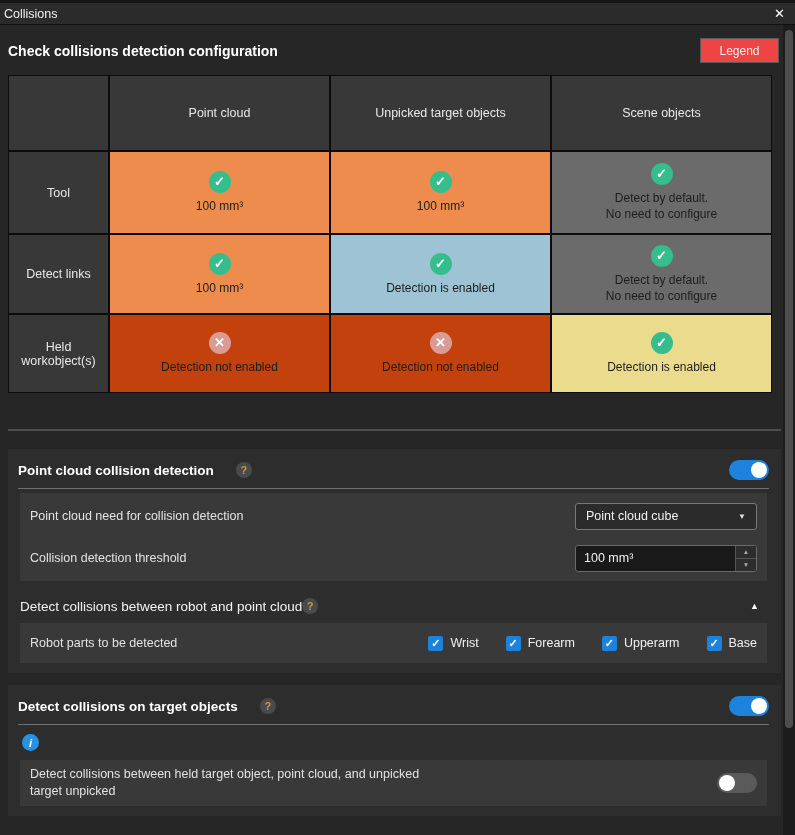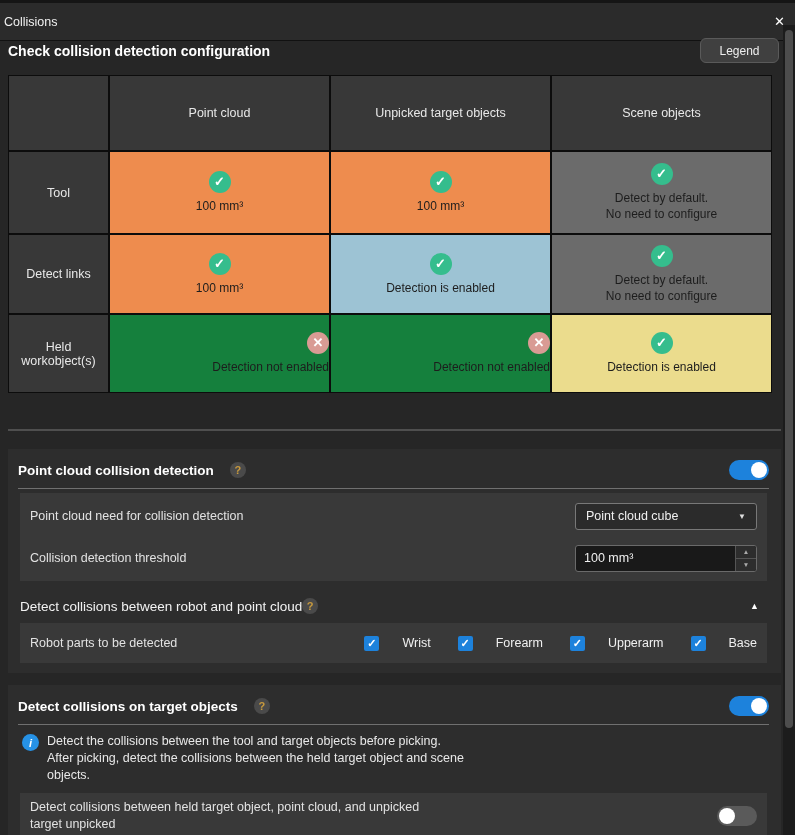--- a/index.html
+++ b/index.html
@@ -4,31 +4,31 @@
 <style>
   * { margin:0; padding:0; box-sizing:border-box; }
   html,body { width:795px; height:835px; }
   body {
     font-family:"Liberation Sans", sans-serif;
     background:#262626; color:#e6e6e6; overflow:hidden; position:relative;
   }
   
   .top-strip { height:3px; background:#151515; }
   .titlebar {
-    height:38px; background:#2b2b2b; border-bottom:1px solid #111;
+    height:22px; background:#2b2b2b; border-bottom:1px solid #111;
     display:flex; align-items:center; padding:0 10px 0 4px; font-size:12.5px; color:#f0f0f0;
   }
   .close-btn { margin-left:auto; font-size:13px; color:#fff; cursor:pointer; line-height:1; }
   
   .main { position:absolute; left:8px; top:25px; width:773px; }
   .page-head { position:relative; height:46px; }
   .page-head h1 { position:absolute; left:0; top:18px; font-size:14px; font-weight:bold; color:#fff; }
   .legend-btn {
     position:absolute; right:2px; top:13px; width:79px; height:25px;
-    background:#404040; border:1px solid #5a5a5a; border-radius:6px;
+    background:#ef4444; border:1px solid #5a5a5a; border-radius:0;
     color:#eee; font-size:12px; display:flex; align-items:center; justify-content:center; cursor:pointer;
   }
   
   .matrix {
     margin-top:4px; width:764px; display:grid;
     grid-template-columns:99px 1fr 1fr 1fr;
     grid-template-rows:74px 81px 78px 77px;
     gap:2px; background:#0c0c0c; border:1px solid #0c0c0c;
   }
   .mx-h, .mx-label {
@@ -37,36 +37,36 @@
   }
   .mx-label { padding:4px 8px; }
   .mx-corner { background:#383838; }
   .mx-cell {
     display:flex; flex-direction:column; align-items:center; justify-content:center;
     gap:5px; color:#1d1d1d; font-size:12px; text-align:center; line-height:16px;
   }
   .bg-orange { background:#EE8C4E; }
   .bg-blue   { background:#9DC3D4; }
   .bg-gray   { background:#6B6B6B; }
-  .bg-lgray  { background:#15803d;align-items:flex-end; }
+  .bg-lgray  { background:#c2410c; }
   .bg-yellow { background:#EBDC8D; }
   .badge {
     width:22px; height:22px; border-radius:50%; color:#fff;
     display:flex; align-items:center; justify-content:center;
     font-size:13px; font-weight:bold;
   }
   .badge-check { background:#35BD8D; }
   .badge-cross { background:#D99B94; }
   .badge-check::before { content:"✓"; }
   .badge-cross::before { content:"✕"; }
   
   .big-divider { margin-top:36px; height:2px; background:#4f4f4f; }
   
   .section { margin-top:18px; background:#2d2d2d; padding:9px 12px 10px 10px; }
-  .sec-title-row { display:flex; align-items:center; gap:16px; height:24px; }
+  .sec-title-row { display:flex; align-items:center; gap:22px; height:24px; }
   .sec-title { font-size:13.5px; font-weight:bold; color:#fff; }
   .help-ic {
     width:16px; height:16px; border-radius:50%; background:#4a4a4a;
     color:#C89A3E; font-size:11px; font-weight:bold;
     display:flex; align-items:center; justify-content:center; cursor:pointer;
   }
   .sec-hr { margin:6px 0 4px 0; height:1px; background:#707070; }
   
   .toggle { margin-left:auto; width:40px; height:20px; border-radius:10px; position:relative; cursor:pointer; }
   .toggle.on  { background:#1D82DC; }
@@ -97,21 +97,21 @@
   .spin-up { border-bottom:1px solid #555; }
   .spin-up::before { content:"▲"; }
   .spin-dn::before { content:"▼"; }
   
   .subsec-row { display:flex; align-items:center; height:26px; margin:12px 2px 0 2px; font-size:13.5px; color:#f2f2f2; }
   .collapse-caret { margin-left:auto; font-size:9px; color:#fff; cursor:pointer; margin-right:8px; }
   .collapse-caret::before { content:"▲"; }
   
   .chk-row { height:36px; }
   .chk-group { margin-left:auto; display:flex; gap:27px; }
-  .chk-item { display:flex; align-items:center; gap:23px; cursor:pointer; }
+  .chk-item { display:flex; align-items:center; gap:7px; cursor:pointer; }
   .chk-box {
     width:15px; height:15px; background:#1D82DC; border-radius:2px;
     display:flex; align-items:center; justify-content:center;
   }
   .chk-box::before { content:"✓"; color:#fff; font-size:11px; font-weight:bold; }
   .chk-label { font-size:12.5px; color:#f0f0f0; }
   
   .info-block { display:flex; gap:8px; margin:8px 2px 0 4px; }
   .info-ic {
     flex:none; width:17px; height:17px; border-radius:50%; background:#2692E6;
@@ -131,21 +131,21 @@
 
 <div class="top-strip"></div>
 <div class="titlebar">
   <span>Collisions</span>
   <span class="close-btn">✕</span>
 </div>
 
 <div class="main">
 
   <div class="page-head">
-    <h1>Check collision detection configuration</h1>
+    <h1>Check collisions detection configuration</h1>
     <div class="legend-btn">Legend</div>
   </div>
 
   <div class="matrix">
     <div class="mx-corner"></div>
     <div class="mx-h">Point cloud</div>
     <div class="mx-h">Unpicked target objects</div>
     <div class="mx-h">Scene objects</div>
 
     <div class="mx-label">Tool</div>
@@ -259,25 +259,20 @@
       <span class="sec-title">Detect collisions on target objects</span>
       <span class="help-ic">?</span>
       <div class="toggle on">
           <div class="knob"></div>
         </div>
     </div>
     <div class="sec-hr"></div>
 
     <div class="info-block">
       <span class="info-ic">i</span>
-      <div class="info-lines">
-        <div>Detect the collisions between the tool and target objects before picking.</div>
-        <div>After picking, detect the collisions between the held target object and scene</div>
-        <div>objects.</div>
-      </div>
     </div>
 
     <div class="panel p-row held-row">
       <div class="held-label">
         <div>Detect collisions between held target object, point cloud, and unpicked</div>
         <div>target unpicked</div>
       </div>
       <div class="toggle off">
           <div class="knob"></div>
         </div>

